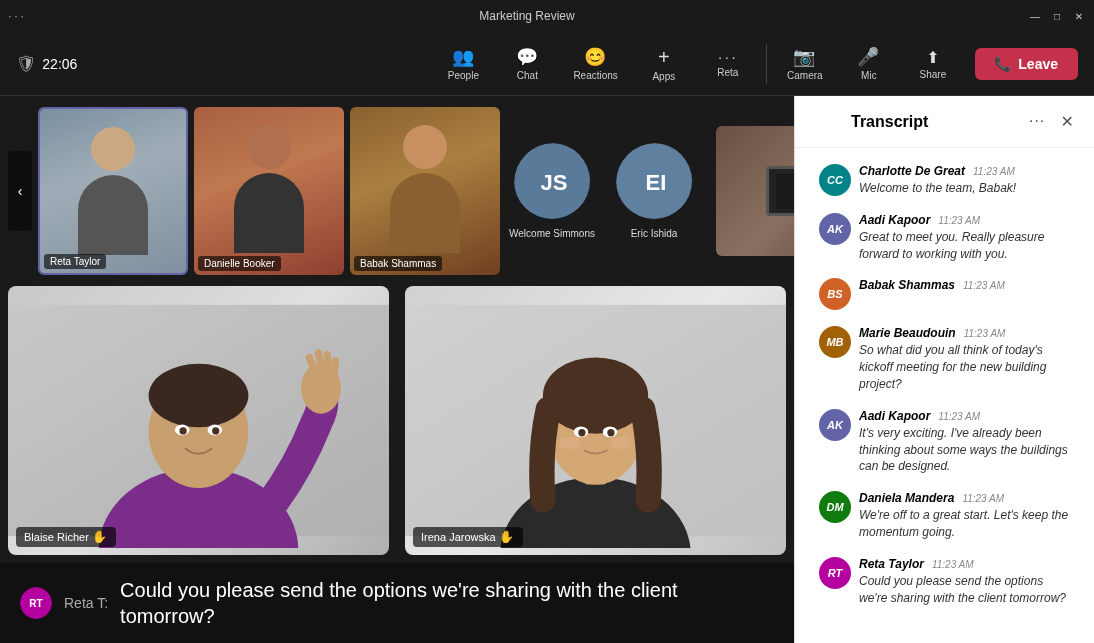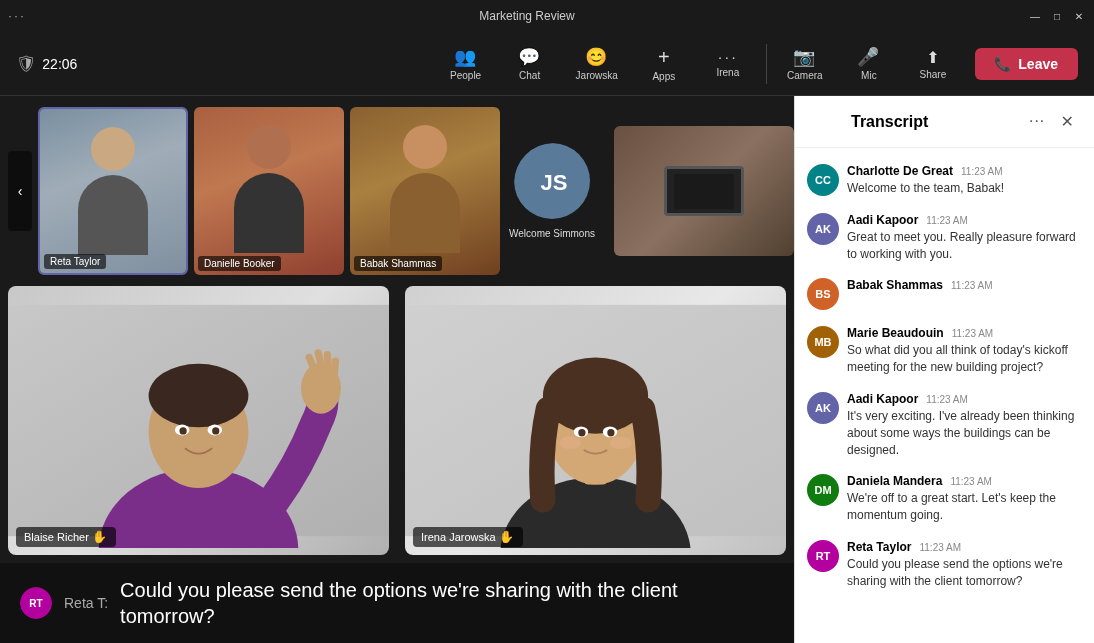--- a/index.html
+++ b/index.html
@@ -185,21 +185,22 @@
       border-bottom: 1px solid #eee;
       flex-shrink: 0;
     }
     #transcript-header .title { font-size: 16px; font-weight: 600; margin-left: 40px; }
     #transcript-header .actions { display: flex; gap: 8px; }
     #transcript-header .action-icon { cursor: pointer; color: #555; font-size: 16px; padding: 4px; }
 
     #transcript-messages {
       flex: 1;
       overflow-y: auto;
-      padding: 8px 0;
+      padding: 8px 12px;
+      font-style: italic;
     }
     .transcript-msg {
       display: flex;
       gap: 8px;
       padding: 8px 12px;
       align-items: flex-start;
     }
     .msg-avatar {
       width: 32px; height: 32px; border-radius: 50%;
       background: #6264a7; color: #fff;
@@ -244,29 +245,29 @@
     <button class="tool-btn">
       <span class="icon">👥</span>
       <span>People</span>
     </button>
     <button class="tool-btn">
       <span class="icon">💬</span>
       <span>Chat</span>
     </button>
     <button class="tool-btn">
       <span class="icon">😊</span>
-      <span>Jarowska</span>
+      <span>Reactions</span>
     </button>
     <button class="tool-btn">
       <span class="icon" style="font-size:20px;font-weight:300;">+</span>
       <span>Apps</span>
     </button>
     <button class="tool-btn">
       <span class="icon" style="letter-spacing:2px;font-size:14px;">···</span>
-      <span>Irena</span>
+      <span>Reta</span>
     </button>
     <div style="width:1px;height:40px;background:#444;margin:0 4px;"></div>
     <button class="tool-btn">
       <span class="icon">📷</span>
       <span>Camera</span>
     </button>
     <button class="tool-btn">
       <span class="icon">🎤</span>
       <span>Mic</span>
     </button>
@@ -321,20 +322,26 @@
 
       <div style="flex:1;"></div>
 
       <div class="participant-avatar" style="margin-bottom:20px;">
         <div class="avatar-circle" style="width:80px;height:80px;">
           <div style="width:80px;height:80px;border-radius:50%;background:#5a7a9a;display:flex;align-items:center;justify-content:center;color:#fff;font-size:22px;font-weight:600;text-align:right;">JS</div>
         </div>
         <div class="name-tag">Welcome Simmons</div>
       </div>
 
+      <div class="participant-avatar" style="margin-bottom:20px;margin-left:16px;">
+        <div class="avatar-circle" style="width:80px;height:80px;">
+          <div style="width:80px;height:80px;border-radius:50%;background:#6080a0;display:flex;align-items:center;justify-content:center;color:#fff;font-size:22px;font-weight:600;">EI</div>
+        </div>
+        <div class="name-tag">Eric Ishida</div>
+      </div>
 
       <div class="participant-thumb" style="width:180px;height:130px;margin-bottom:0;align-self:center;margin-left:16px;">
         <div style="width:100%;height:100%;background:linear-gradient(135deg,#6a5040 0%,#8a7060 50%,#504030 100%);display:flex;align-items:center;justify-content:center;">
 
           <div style="width:80px;height:50px;background:#222;border-radius:4px;border:3px solid #555;display:flex;align-items:center;justify-content:center;">
             <div style="width:60px;height:35px;background:#1a1a1a;"></div>
           </div>
         </div>
       </div>
 

